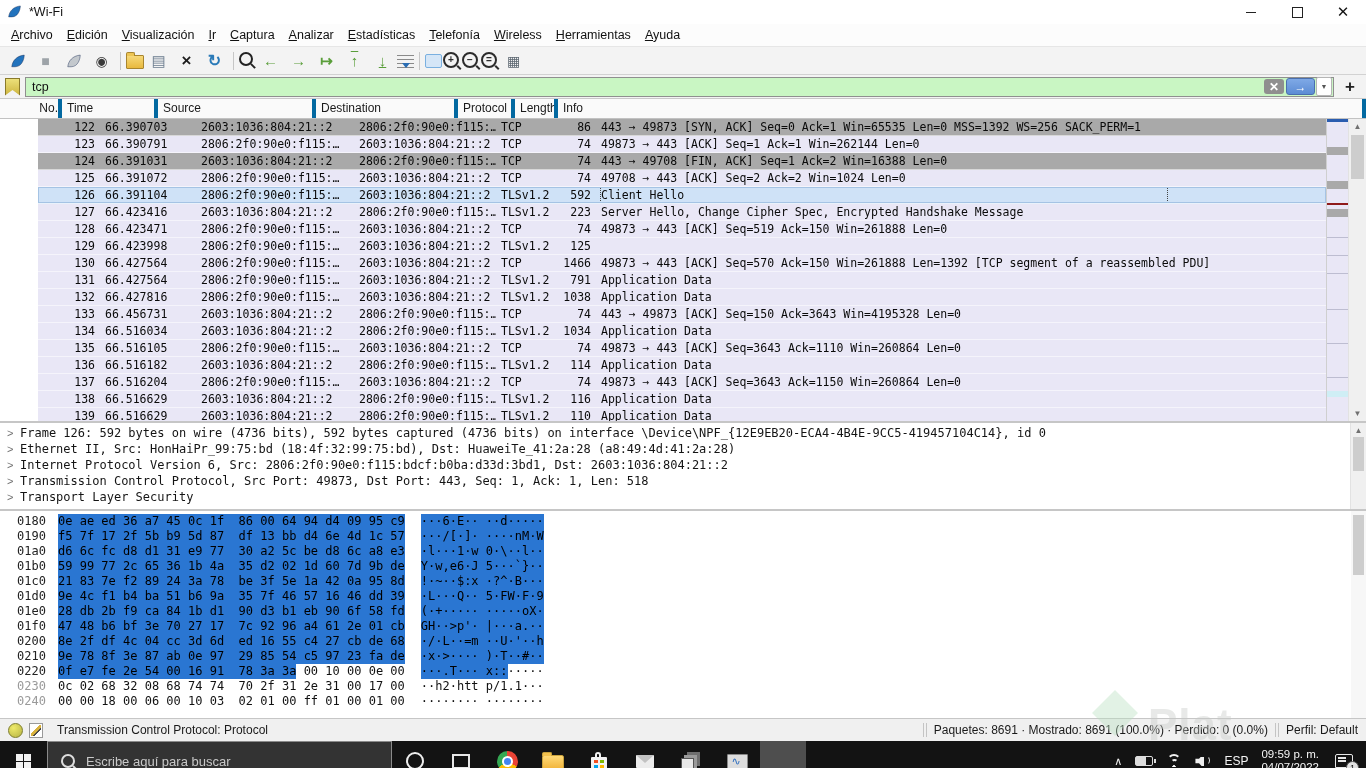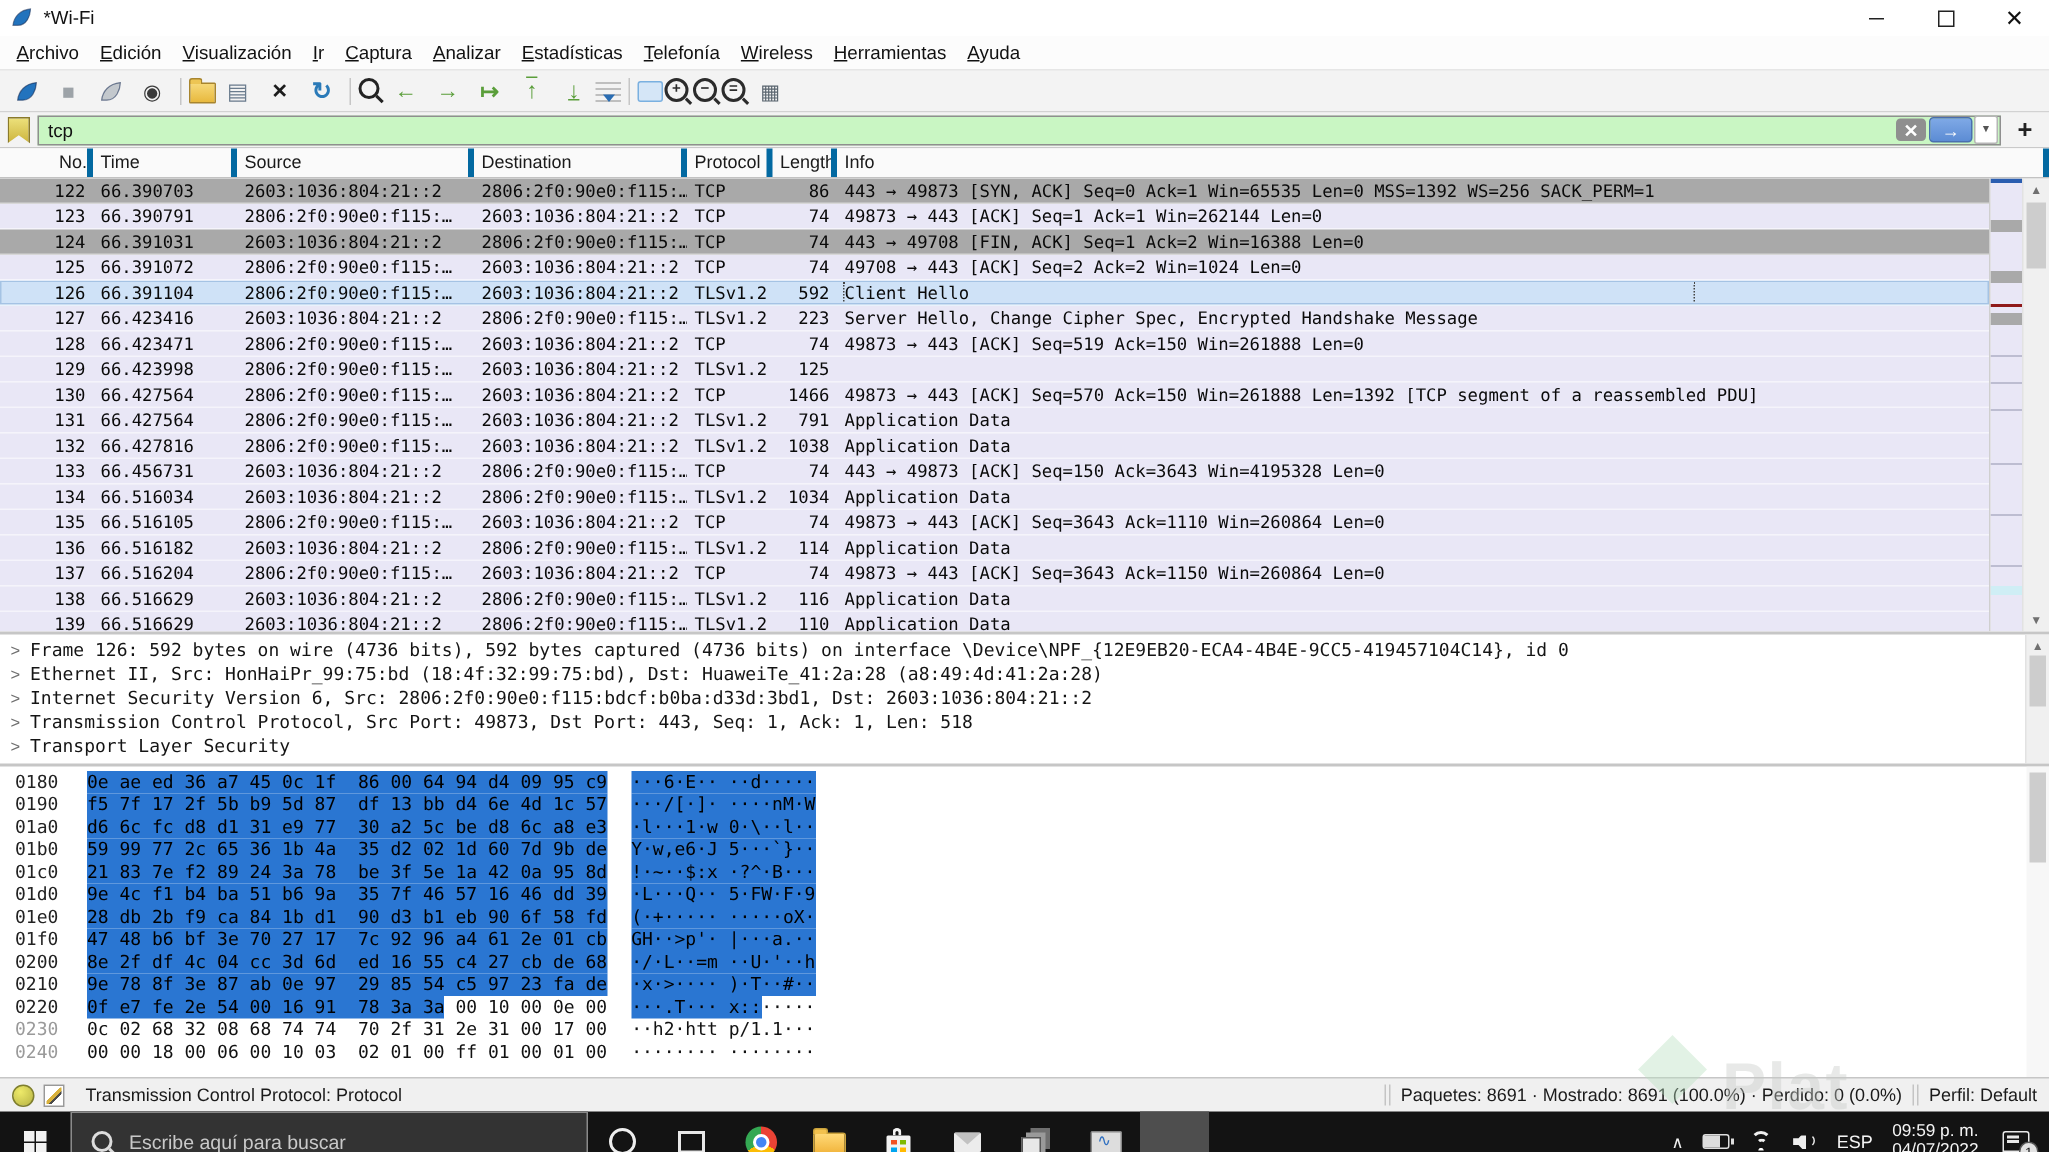--- a/index.html
+++ b/index.html
@@ -61,21 +61,21 @@
     align-items:center;justify-content:center;font-size:12px;font-weight:bold;margin-right:2px;}
   .apply-btn{width:27px;height:15px;background:linear-gradient(#7fa9e6,#5c8cd4);border:1px solid #4a6fae;
     border-radius:3px;color:#fff;display:flex;align-items:center;justify-content:center;font-size:12px;font-weight:bold;}
   .fchev{width:14px;height:17px;background:#fff;border:1px solid #b5b5b5;border-radius:2px;color:#555;
     display:flex;align-items:center;justify-content:center;font-size:7px;margin-left:1px;}
   .add-btn{width:22px;text-align:center;font-size:17px;font-weight:bold;color:#222;line-height:18px;}
   
   .plist{height:322px;display:flex;flex-direction:column;background:#fff;}
   .phdr{height:19px;display:flex;background:#fafafa;border-bottom:1px solid #c2c2c2;font-size:12px;color:#1a1a1a;}
   .phdr .hc{border-right:4px solid #0369a1;padding:2px 0 0 5px;box-sizing:border-box;white-space:nowrap;overflow:hidden;}
-  .pbody{flex:1;display:flex;overflow:hidden;}
+  .pbody{flex:1;display:flex;overflow:hidden;margin-left:38px;}
   .prows{flex:1;overflow:hidden;}
   .prow{height:17px;display:flex;align-items:center;font-family:"DejaVu Sans Mono",monospace;font-size:11.5px;
     background:#e9e7f6;border-bottom:1px solid rgba(255,255,255,.55);box-sizing:border-box;color:#0a0a0a;white-space:pre;}
   .prow.gray{background:#a9a9a9;}
   .prow.selected{background:#cfe2f7;box-shadow:inset 0 0 0 1px #a5c3e4;}
   .c{padding:0 5px;overflow:hidden;box-sizing:border-box;flex-shrink:0;}
   .c-no{width:62px;text-align:right;}
   .c-time{width:96px;}
   .c-src{width:158px;}
   .c-dst{width:142px;}
@@ -99,21 +99,21 @@
   .details{height:84px;background:#fff;border-top:2px solid #c6c6c6;position:relative;overflow:hidden;padding-top:2px;}
   .dline{height:16px;line-height:16px;white-space:pre;font-family:"DejaVu Sans Mono",monospace;font-size:12px;color:#141414;}
   .chev{display:inline-block;width:13px;padding-left:7px;color:#707070;font-family:"Liberation Sans",sans-serif;font-size:11px;}
   .dscroll{position:absolute;top:0;right:0;bottom:0;width:15px;background:#f0f0f0;border-left:1px solid #e2e2e2;}
   .dscroll .sb-thumb{top:14px;height:34px;}
   
   .hexpane{height:204px;background:#fff;border-top:2px solid #c6c6c6;padding:3px 0 0 10px;position:relative;overflow:hidden;}
   .hrow{height:15px;}
   .hrow span{display:inline-block;height:15px;line-height:15px;vertical-align:top;white-space:pre;
     font-family:"DejaVu Sans Mono",monospace;font-size:12px;}
-  .hoff{width:36px;color:#9a9a9a;margin-right:12px;}
+  .hoff{width:36px;color:#9a9a9a;margin-right:12px;text-align:right;}
   .hoff.d{color:#222;}
   .hsel{background:#2a76d2;color:#000;}
   .ascwrap{margin-left:16px;}
   .hscroll{position:absolute;top:0;right:0;bottom:0;width:15px;background:#f7f7f7;}
   .hscroll .sb-thumb{top:4px;height:60px;left:2px;right:2px;}
   
   .statusbar{height:22px;background:#f0f0f0;border-top:1px solid #c6c6c6;display:flex;align-items:center;font-size:12px;color:#1a1a1a;}
   .exp-dot{width:13px;height:13px;border-radius:50%;background:radial-gradient(circle at 35% 30%,#eeea6a,#b6b344);
     border:1px solid #7e7e2e;margin:0 6px 0 8px;}
   .note-ico{width:12px;height:13px;background:#fff;border:1px solid #999;position:relative;margin-right:14px;}
@@ -310,21 +310,21 @@
     </div>
   </div>
 
   <div class="details" id="details">
     <div class="dscroll">
       <div class="sb-arrow">▲</div>
       <div class="sb-thumb"></div>
     </div>
   <div class="dline"><span class="chev">&gt;</span><span>Frame 126: 592 bytes on wire (4736 bits), 592 bytes captured (4736 bits) on interface \Device\NPF_{12E9EB20-ECA4-4B4E-9CC5-419457104C14}, id 0</span></div>
       <div class="dline"><span class="chev">&gt;</span><span>Ethernet II, Src: HonHaiPr_99:75:bd (18:4f:32:99:75:bd), Dst: HuaweiTe_41:2a:28 (a8:49:4d:41:2a:28)</span></div>
-      <div class="dline"><span class="chev">&gt;</span><span>Internet Security Version 6, Src: 2806:2f0:90e0:f115:bdcf:b0ba:d33d:3bd1, Dst: 2603:1036:804:21::2</span></div>
+      <div class="dline"><span class="chev">&gt;</span><span>Internet Protocol Version 6, Src: 2806:2f0:90e0:f115:bdcf:b0ba:d33d:3bd1, Dst: 2603:1036:804:21::2</span></div>
       <div class="dline"><span class="chev">&gt;</span><span>Transmission Control Protocol, Src Port: 49873, Dst Port: 443, Seq: 1, Ack: 1, Len: 518</span></div>
       <div class="dline"><span class="chev">&gt;</span><span>Transport Layer Security</span></div>
     </div>
 
   <div class="hexpane" id="hexpane">
     <div class="hscroll">
         <div class="sb-thumb"></div>
       </div>
   <div class="hrow"><span class="hoff d">0180</span><span class="hsel">0e ae ed 36 a7 45 0c 1f  86 00 64 94 d4 09 95 c9</span><span class="ascwrap"><span class="hsel">···6·E·· ··d·····</span></span></div>
       <div class="hrow"><span class="hoff d">0190</span><span class="hsel">f5 7f 17 2f 5b b9 5d 87  df 13 bb d4 6e 4d 1c 57</span><span class="ascwrap"><span class="hsel">···/[·]· ····nM·W</span></span></div>

